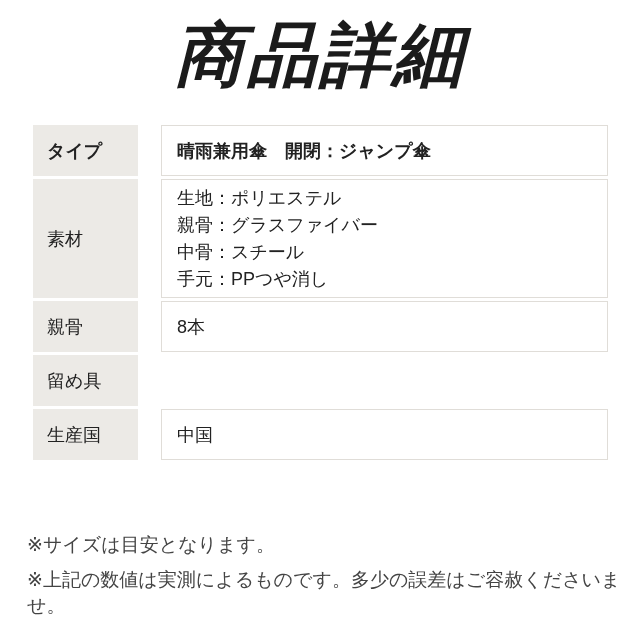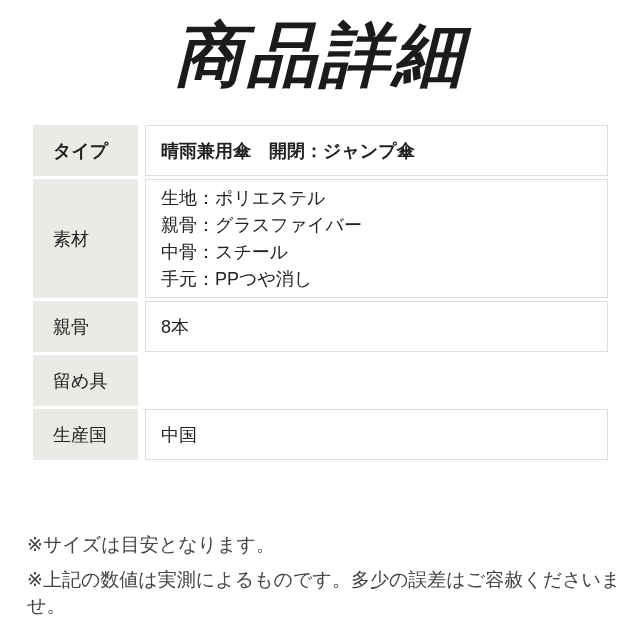--- a/index.html
+++ b/index.html
@@ -35,37 +35,38 @@
   .spec-row {
     display: flex;
     margin-bottom: 3px;
   }
   .spec-label {
     width: 105px;
     box-sizing: border-box;
     background: #eceae6;
     display: flex;
     align-items: center;
-    padding-left: 20px;
+    padding-left: 14px;
     font-size: 18px;
     color: #222222;
     margin-right: 7px;
     flex-shrink: 0;
   }
   .spec-value {
     flex: 1;
     box-sizing: border-box;
     background: #ffffff;
     border: 1px solid #e0ddd8;
     display: flex;
     flex-direction: column;
     justify-content: center;
     padding-left: 15px;
     font-size: 18px;
     color: #222222;
+    margin-left: 16px;
   }
   .row-h {
     height: 51px;
   }
   .row-tall {
     height: 119px;
   }
   .bold-row .spec-label,
   .bold-row .spec-value {
     font-weight: bold;

